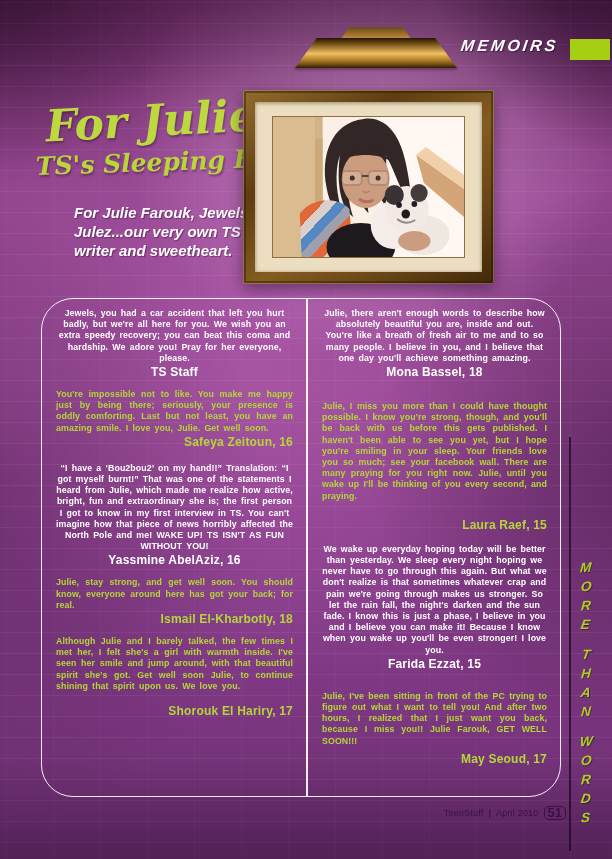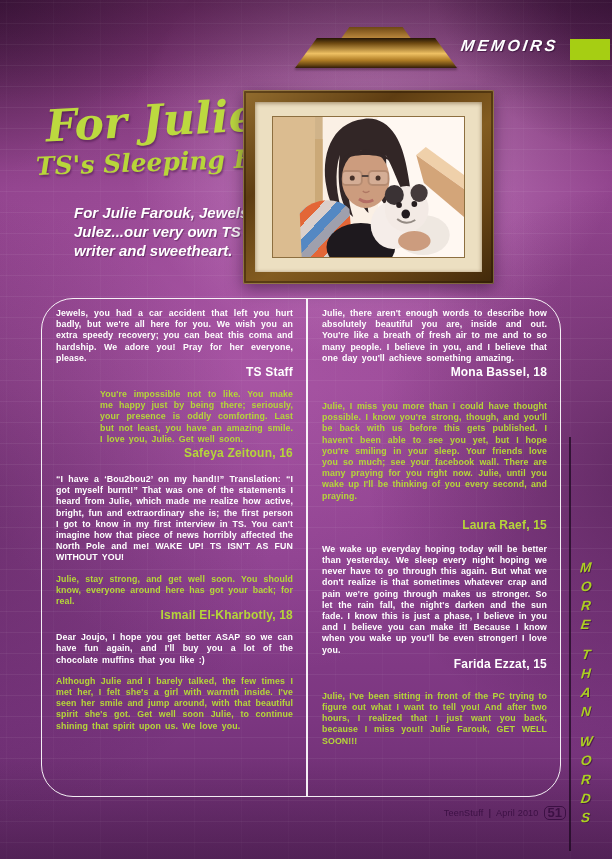--- a/index.html
+++ b/index.html
@@ -68,23 +68,23 @@
   .box { position:absolute; left:41px; top:298px; width:520px; height:499px;
     border:1.5px solid rgba(255,255,255,.92); border-radius:32px; display:flex; overflow:hidden; }
   .divider { position:absolute; left:264px; top:0; bottom:0; width:1.5px; background:rgba(255,255,255,.92); }
   .col { overflow:hidden; }
   .col-left  { width:264px; padding:9px 13px 6px 14px; }
   .col-right { flex:1; padding:9px 13px 6px 16px; }
   .block { margin-bottom:10px; }
   .msg { font-size:8.8px; line-height:11.2px; font-weight:bold; letter-spacing:.1px; word-spacing:1.6px;
     text-align:justify; }
   .sig { font-size:12px; line-height:14px; font-weight:bold; text-align:right; margin-top:1px; letter-spacing:.2px; }
-  .tone-white .msg, .tone-white .sig { color:#ffffff; }
+  .tone-white .msg, .tone-white .sig { color:#ffffff;text-align:center; }
   .tone-green .msg, .tone-green .sig { color:#b5d639; }
-  .col-left .block:nth-child(2) { margin-bottom:14px;margin-left:44px; }
+  .col-left .block:nth-child(2) { margin-bottom:14px; }
   .col-left .block:nth-child(3) { }
   .col-left .block:nth-child(6) .sig { margin-top:12px; }
   .col-right .block:nth-child(1) { margin-bottom:22px; }
   .col-right .block:nth-child(2) { margin-bottom:12px; }
   .col-right .block:nth-child(2) .sig { margin-top:16px; }
   .col-right .block:nth-child(3) { margin-bottom:20px; }
   .col-right .block:nth-child(4) .sig { margin-top:5px; }
 
   
   .edge-rule { position:absolute; left:569px; top:437px; width:1.5px; height:414px; background:rgba(28,8,32,.75); }
@@ -184,48 +184,50 @@
         <div class="block tone-white">
           <p class="msg">Jewels, you had a car accident that left you hurt badly, but we're all here for you. We wish you an extra speedy recovery; you can beat this coma and hardship. We adore you! Pray for her everyone, please.</p>
           <div class="sig">TS Staff</div>
         </div>
         <div class="block tone-green">
           <p class="msg">You're impossible not to like. You make me happy just by being there; seriously, your presence is oddly comforting. Last but not least, you have an amazing smile. I love you, Julie. Get well soon.</p>
           <div class="sig">Safeya Zeitoun, 16</div>
         </div>
         <div class="block tone-white">
           <p class="msg">“I have a ‘Bou2bou2’ on my hand!!” Translation: “I got myself burnt!” That was one of the statements I heard from Julie, which made me realize how active, bright, fun and extraordinary she is; the first person I got to know in my first interview in TS. You can't imagine how that piece of news horribly affected the North Pole and me! WAKE UP! TS ISN'T AS FUN WITHOUT YOU!</p>
+          <div class="sig">Yassmine AbelAziz, 16</div>
         </div>
         <div class="block tone-green">
           <p class="msg">Julie, stay strong, and get well soon. You should know, everyone around here has got your back; for real.</p>
           <div class="sig">Ismail El-Kharbotly, 18</div>
         </div>
         <div class="block tone-white">
-          <p class="msg">Dear Joujo, I hope you get better ASAP so we can have fun again, and I'll buy you a lot of the chocolate muffins that you like :)</p>
         </div>
         <div class="block tone-green">
           <p class="msg">Although Julie and I barely talked, the few times I met her, I felt she's a girl with warmth inside. I've seen her smile and jump around, with that beautiful spirit she's got. Get well soon Julie, to continue shining that spirit upon us. We love you.</p>
+          <div class="sig">Shorouk El Hariry, 17</div>
         </div>
       </div>
     <div class="divider"></div>
     <div class="col col-right" id="col-right">
         <div class="block tone-white">
           <p class="msg">Julie, there aren't enough words to describe how absolutely beautiful you are, inside and out. You're like a breath of fresh air to me and to so many people. I believe in you, and I believe that one day you'll achieve something amazing.</p>
           <div class="sig">Mona Bassel, 18</div>
         </div>
         <div class="block tone-green">
           <p class="msg">Julie, I miss you more than I could have thought possible. I know you're strong, though, and you'll be back with us before this gets published. I haven't been able to see you yet, but I hope you're smiling in your sleep. Your friends love you so much; see your facebook wall. There are many praying for you right now. Julie, until you wake up I'll be thinking of you every second, and praying.</p>
           <div class="sig">Laura Raef, 15</div>
         </div>
         <div class="block tone-white">
           <p class="msg">We wake up everyday hoping today will be better than yesterday. We sleep every night hoping we never have to go through this again. But what we don't realize is that sometimes whatever crap and pain we're going through makes us stronger. So let the rain fall, the night's darken and the sun fade. I know this is just a phase, I believe in you and I believe you can make it! Because I know when you wake up you'll be even stronger! I love you.</p>
           <div class="sig">Farida Ezzat, 15</div>
         </div>
         <div class="block tone-green">
           <p class="msg">Julie, I've been sitting in front of the PC trying to figure out what I want to tell you! And after two hours, I realized that I just want you back, because I miss you!! Julie Farouk, GET WELL SOON!!!</p>
+          <div class="sig">May Seoud, 17</div>
         </div>
       </div>
   </div>
 
   <div class="edge-rule"></div>
   <div class="v-banner" id="v-banner">
       <span class="ltr">M</span>
       <span class="ltr">O</span>
       <span class="ltr">R</span>
       <span class="ltr">E</span>

